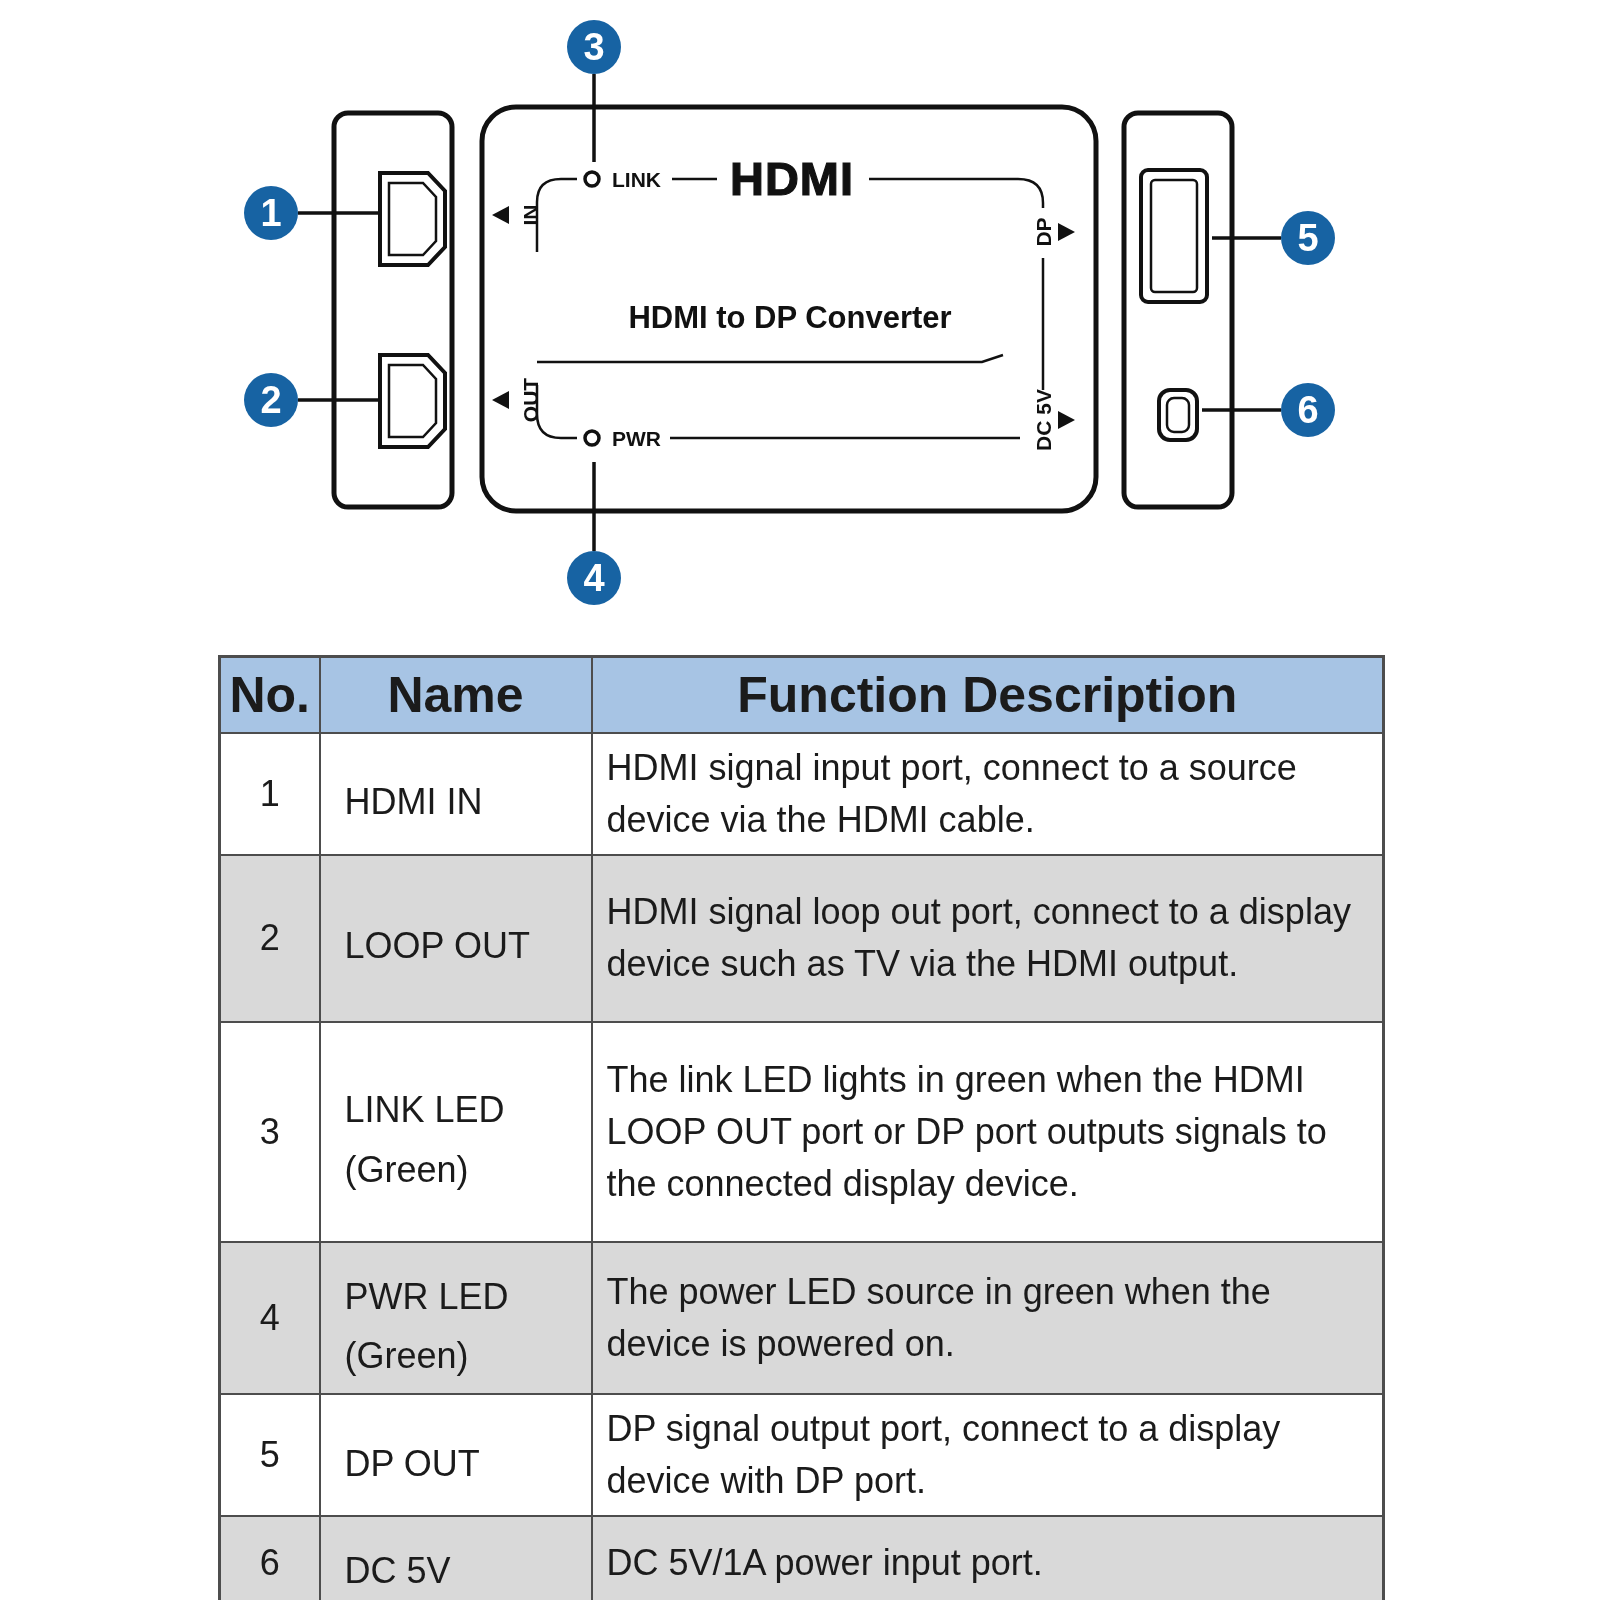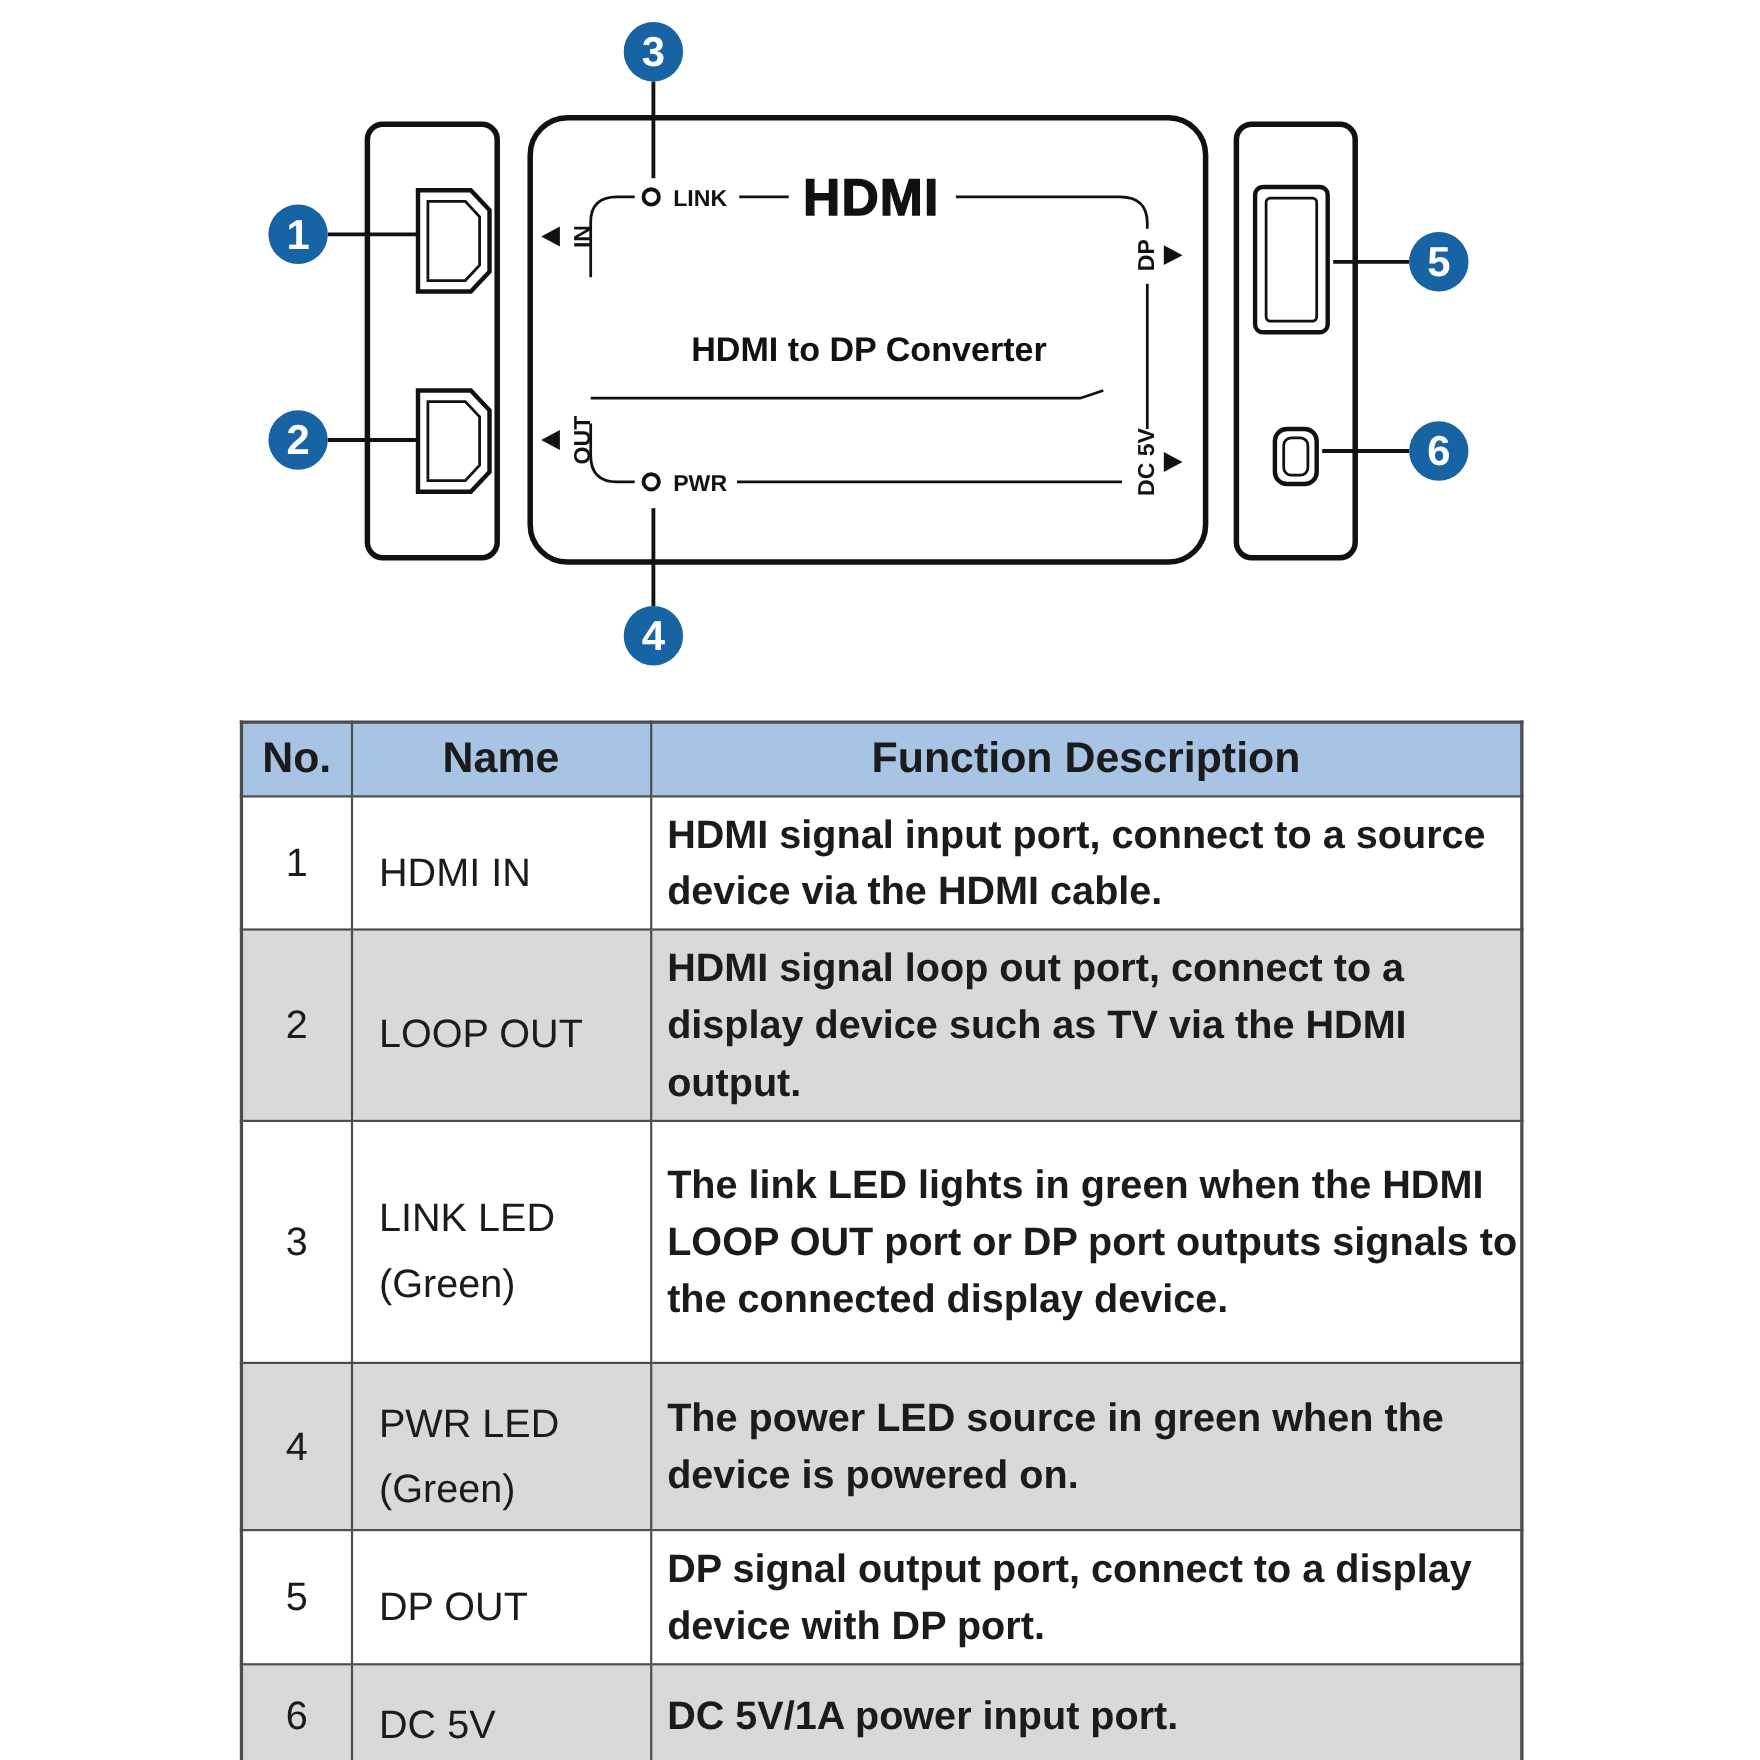--- a/index.html
+++ b/index.html
@@ -31,30 +31,30 @@
   .spec-table {
     position: absolute; top: 655px; left: 218px;
     width: 1164px;
     border-collapse: collapse; table-layout: fixed;
     color: #1b1b1b;
     border: 3px solid #4d4d4d;
   }
   .spec-table th, .spec-table td { border: 2px solid #4d4d4d; }
   .spec-table th {
     background: var(--header_bg, #a7c4e4);
-    font-size: 39px; font-weight: bold;
+    font-size: 50px; font-weight: bold;
     padding: 8px 6px; text-align: center;
   }
   .spec-table td { font-size: 36px; vertical-align: middle; }
   .col-no   { width: 100px; }
   .col-name { width: 272px; }
   .col-desc { width: 792px; }
   td.cell-no   { text-align: center; }
   td.cell-name { padding: 24px 10px 8px 24px; white-space: pre-line; line-height: 1.65; }
-  td.cell-desc { padding: 8px 2px 8px 14px; line-height: 1.44; font-weight: bold; }
+  td.cell-desc { padding: 8px 2px 8px 14px; line-height: 1.44; }
   tr.alt { background: var(--row_alt_bg, #d9d9d9); }
   thead tr { height: 67px; }
   tr.r1 { height: 116px; }
   tr.r2 { height: 167px; }
   tr.r3 { height: 220px; }
   tr.r4 { height: 120px; }
   tr.r5 { height: 120px; }
   tr.r6 { height: 80px; }
 </style>
 </head>

